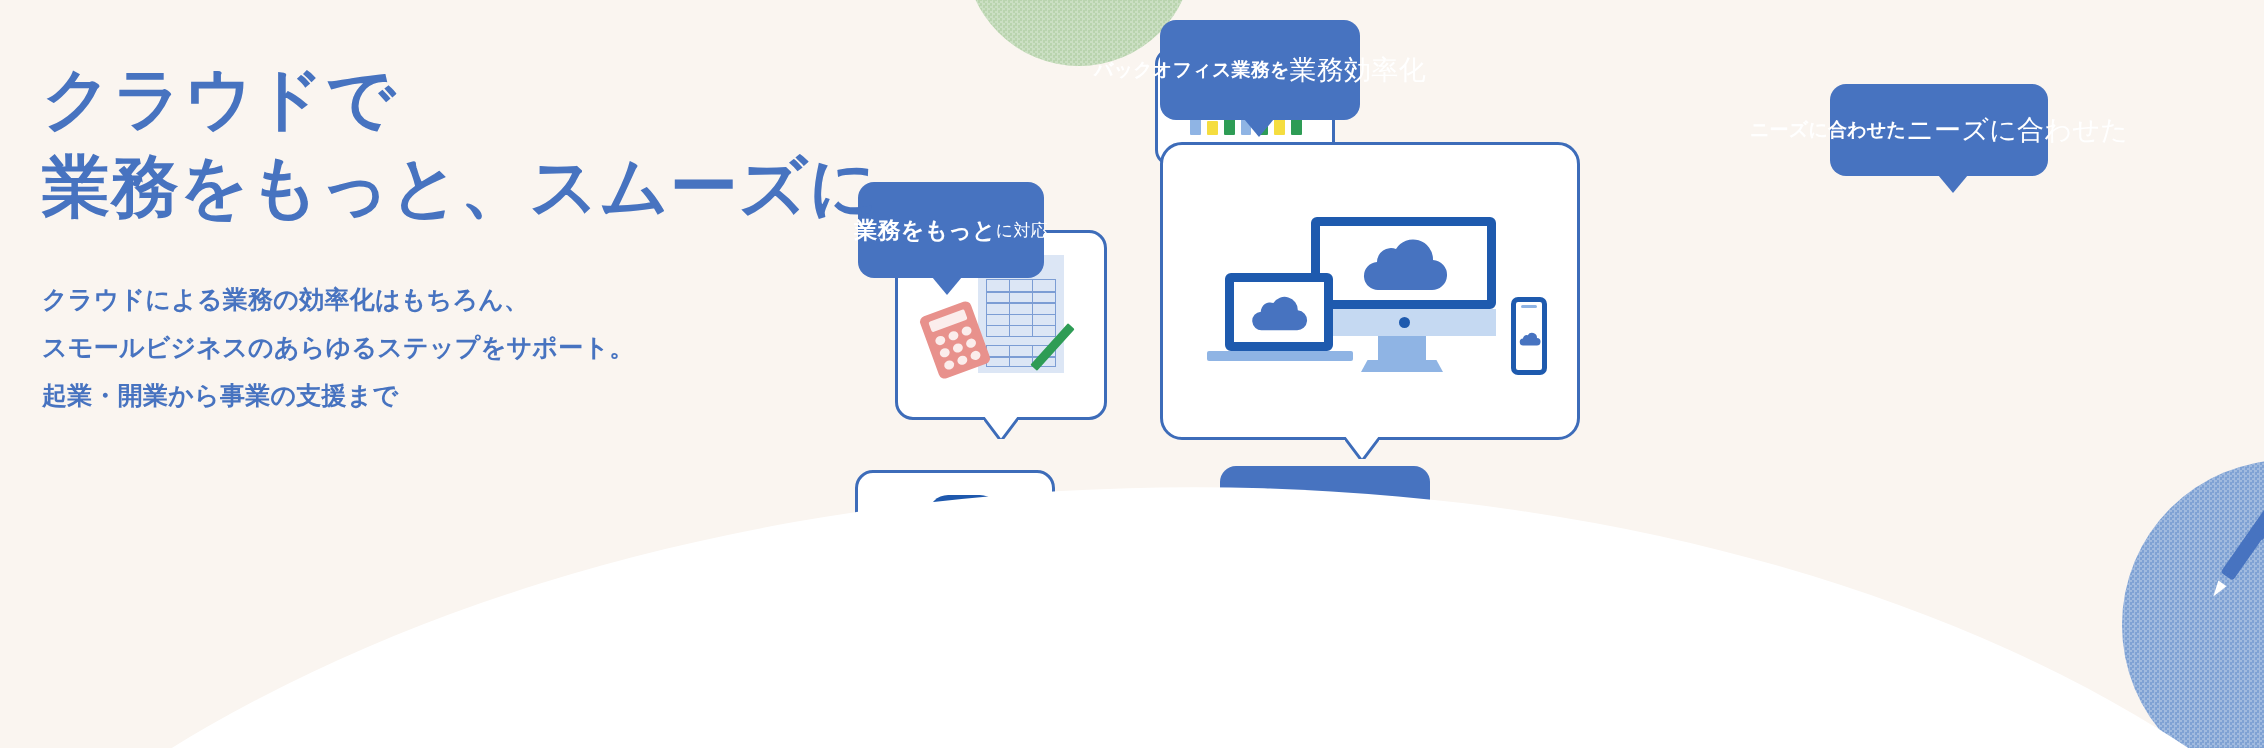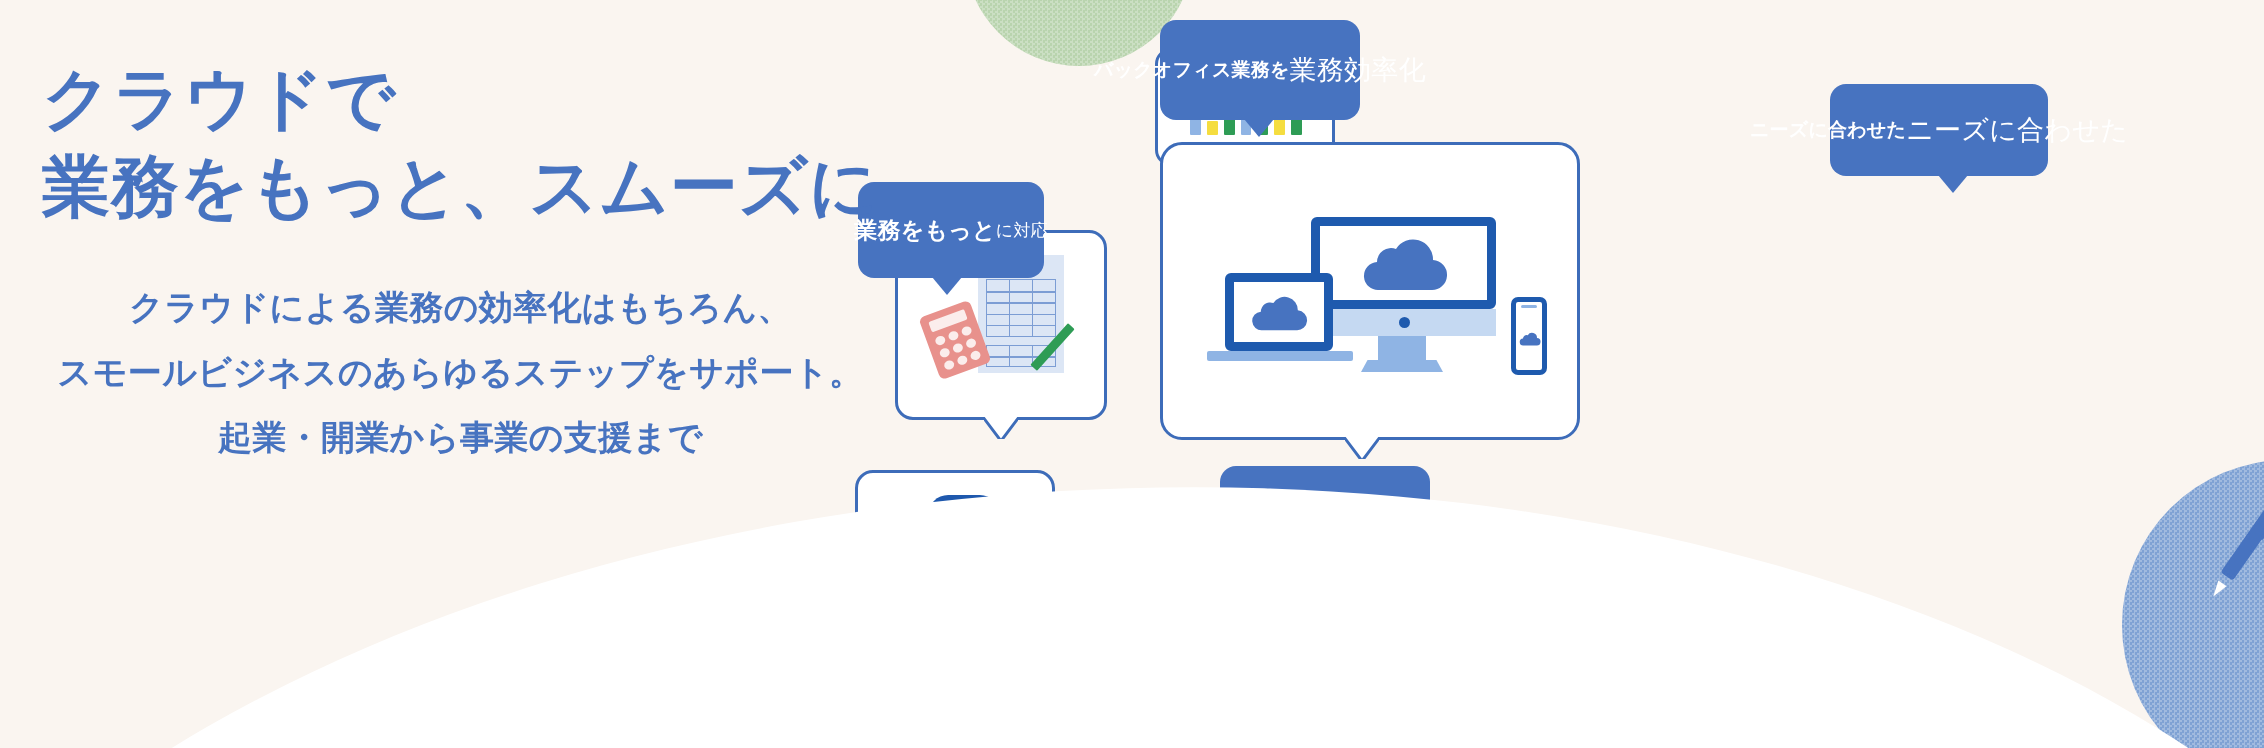--- a/index.html
+++ b/index.html
@@ -47,24 +47,23 @@
   .headline{
     color:#4773C0;
     font-size:68px;line-height:1.30;
     font-weight:700;letter-spacing:.02em;
     margin:0;white-space:nowrap;
   }
   .headline .line2{letter-spacing:.01em;}
   #lede{
     margin-top:44px;
     color:#4773C0;
-    font-size:34px;line-height:1.92;
+    font-size:25px;line-height:1.92;
     font-weight:700;letter-spacing:.01em;
     white-space:nowrap;
-    text-align:center;
   }
 
   
   #illus{position:absolute;left:1240px;top:0;width:1024px;height:680px;z-index:25;}
 
   .card{
     position:absolute;background:#FFFFFF;
     border:3px solid #3D6CB9;border-radius:22px;box-sizing:border-box;
   }
   

